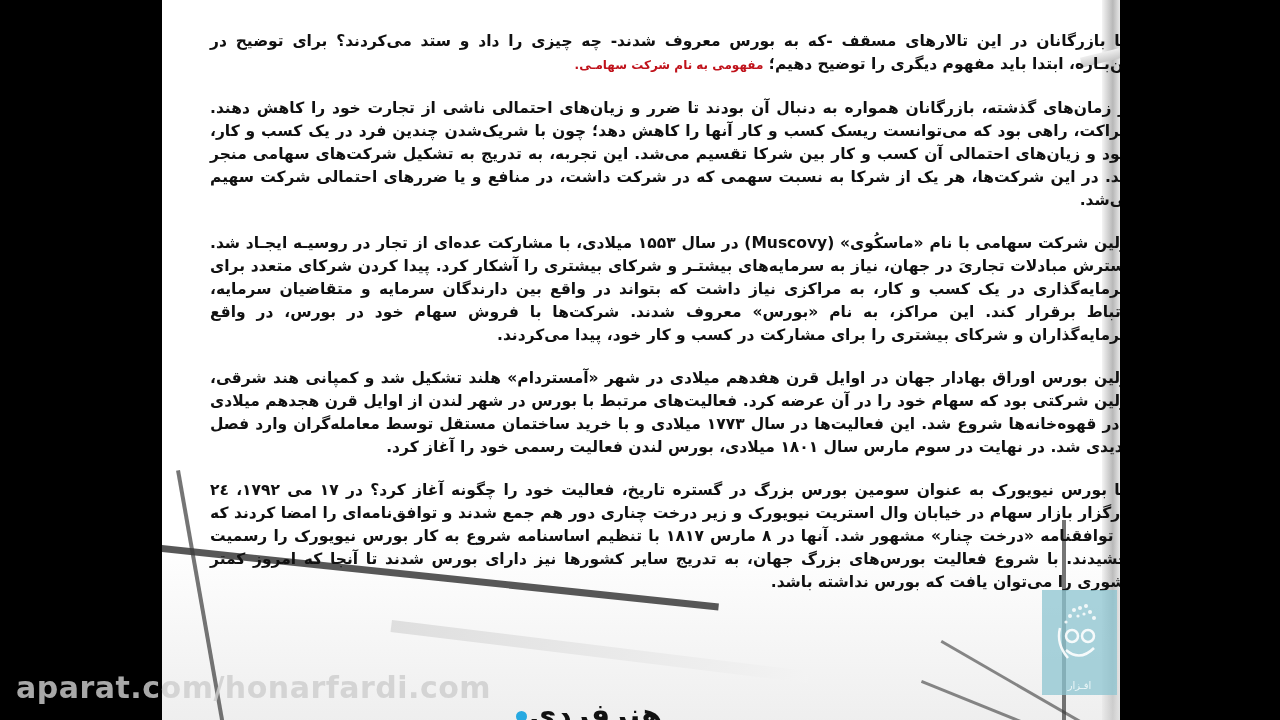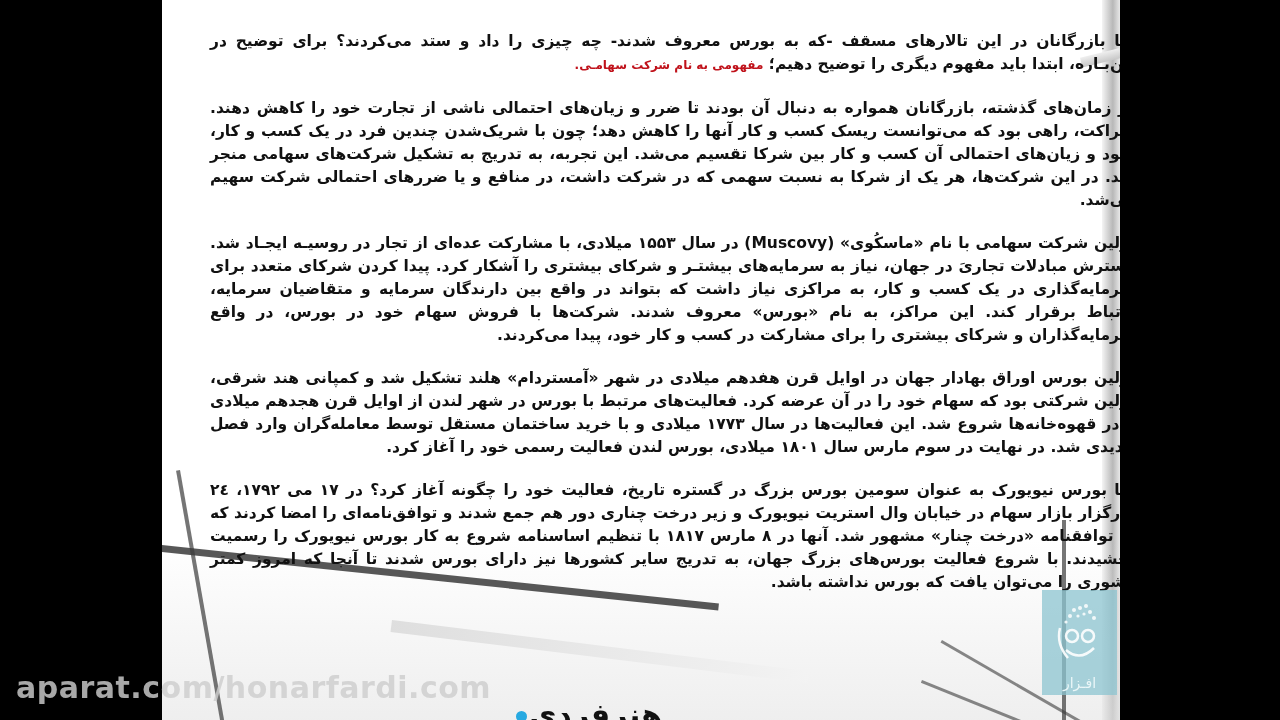--- a/index.html
+++ b/index.html
@@ -119,21 +119,21 @@
     left: 8px; top: 8px;
     width: 60px; height: 70px;
   }
   .badge-text {
     position: absolute;
     left: 0; bottom: 4px;
     width: 100%;
     text-align: center;
     direction: rtl;
     font-family: "DejaVu Sans", sans-serif;
-    font-size: 14px;
+    font-size: 10px;
     color: #eaf6f8;
   }
 
   
   .watermark {
     position: absolute;
     left: 16px; top: 670px;
     font-family: "DejaVu Sans", sans-serif;
     font-weight: bold;
     font-size: 30px;

